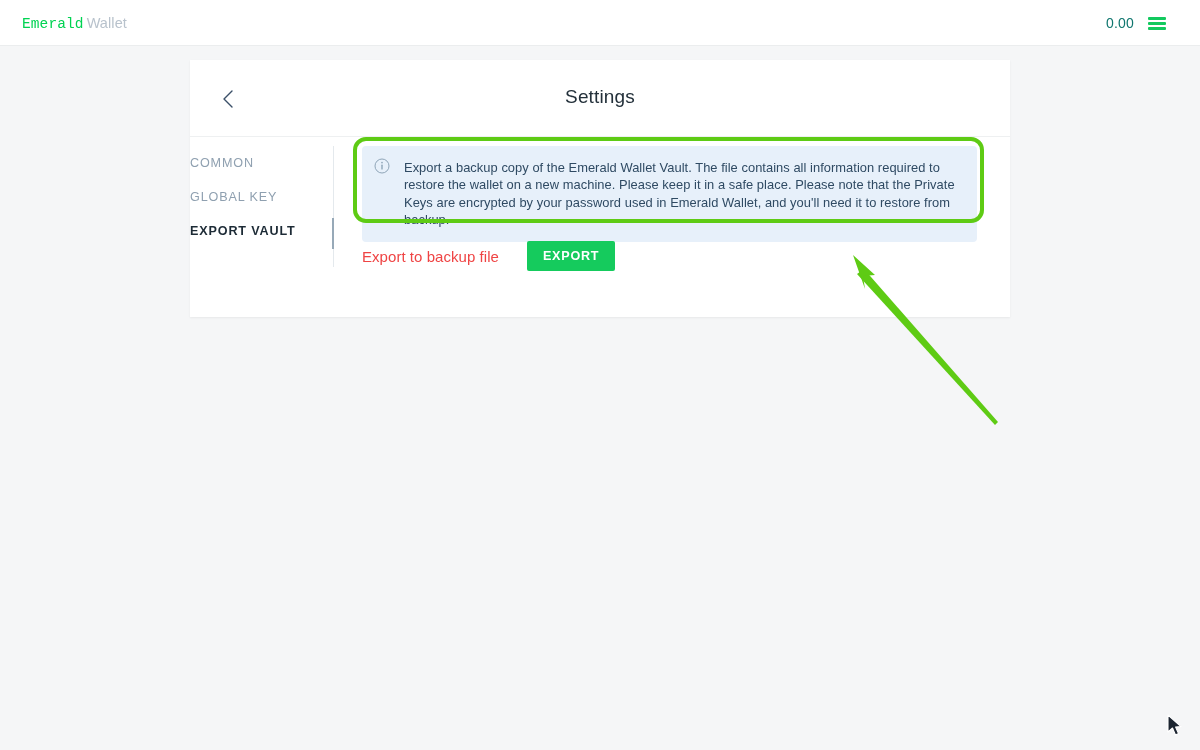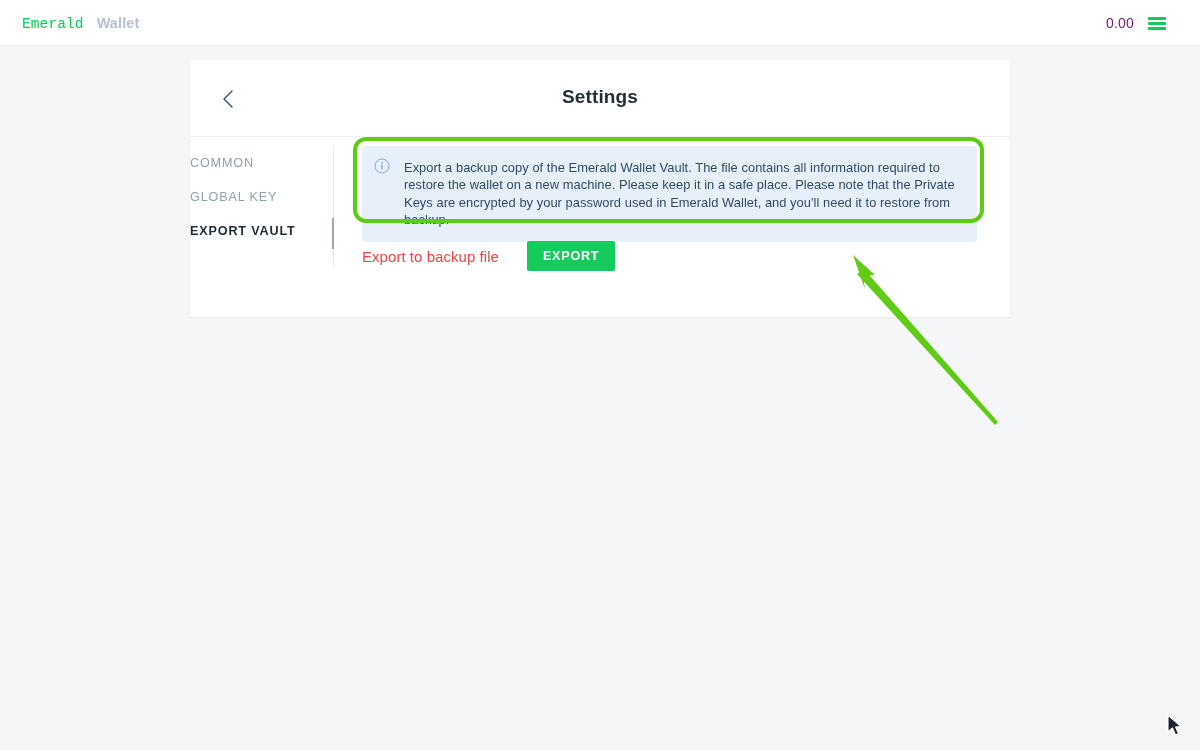--- a/index.html
+++ b/index.html
@@ -28,28 +28,28 @@
   }
   #brand {
     position: absolute;
     left: 22px;
     top: 15px;
     font-size: 14.5px;
     letter-spacing: .1px;
     white-space: nowrap;
   }
   #brand .b-emerald { color: #00d352; font-weight: 400; font-family: Liberation Mono, monospace; }
-  #brand .b-wallet  { color: #b8c2cc; font-weight: 700; margin-left: 13px; }
+  #brand .b-wallet  { color: #b8c2cc; font-weight: 400; margin-left: 3px; }
 
   #balance {
     position: absolute;
     right: 66px;
     top: 15px;
     font-size: 14px;
-    color: #701a75;
+    color: #0f766e;
     letter-spacing: .2px;
   }
   #menu-button {
     position: absolute;
     right: 32px;
     top: 13px;
     width: 22px;
     height: 20px;
     cursor: pointer;
   }
@@ -89,21 +89,21 @@
     height: 26px;
     cursor: pointer;
   }
   #page-title {
     position: absolute;
     left: 0; right: 0;
     top: 26px;
     text-align: center;
     font-size: 19px;
     color: #23303a;
-    font-weight: 700;
+    font-weight: 400;
     letter-spacing: .15px;
   }
 
   #card-body {
     position: relative;
     height: 180px;
   }
 
   
   #settings-nav {

